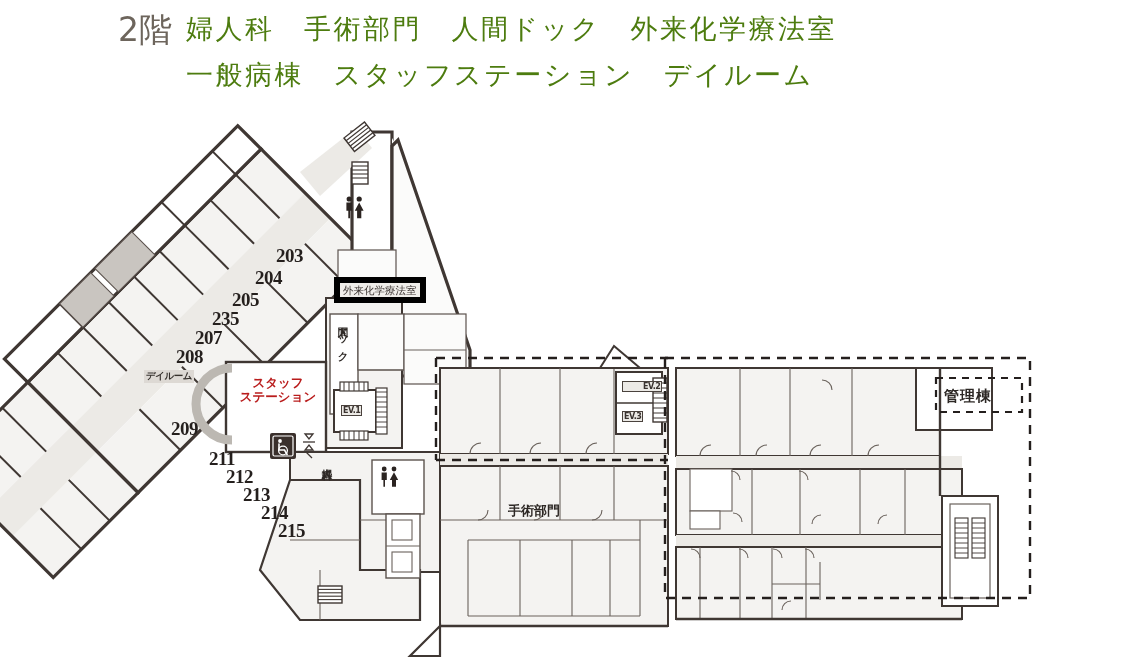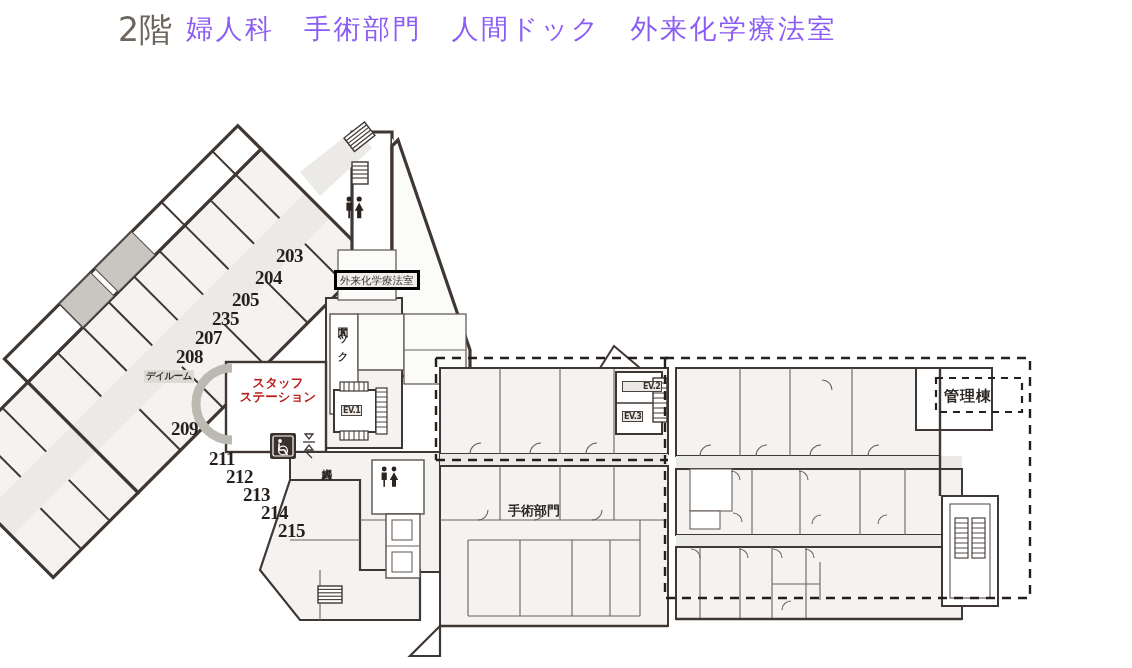--- a/index.html
+++ b/index.html
@@ -19,21 +19,21 @@
   #header {
     position: absolute;
     left: 0;
     top: 0;
     width: 1132px;
     height: 105px;
   }
   .hdr-line {
     position: absolute;
     white-space: nowrap;
-    color: #8b5cf6;
+    color: #4d7c0f;
     font-family: "DejaVu Sans", sans-serif;
     font-weight: 400;
   }
   #hdr-floor {
     left: 118px;
     top: 8px;
     font-size: 33px;
     letter-spacing: 0px;
     color: #6d655c;
   }
@@ -70,24 +70,25 @@
   }
   .roomno {
     font-family: "Liberation Serif", "DejaVu Serif", serif;
     font-weight: 700;
     font-size: 19px;
     color: #241f1d;
     letter-spacing: -0.5px;
   }
   .chip {
     background: #f0eeea;
-    border: 3px solid #000000;
+    border: 6px solid #000000;
     padding: 1px 3px;
     font-size: 10.5px;
     line-height: 1.15;
+    margin-top: 7px;
   }
   .plainlbl {
     font-size: 11px;
     font-weight: 700;
     color: #2d2825;
   }
   .vert {
     writing-mode: vertical-rl;
     text-orientation: upright;
     font-size: 10.5px;
@@ -128,20 +129,21 @@
     color: #2d2825;
     letter-spacing: 1px;
   }
 </style>
 </head>
 <body>
 
 <div id="header">
   <div class="hdr-line" id="hdr-floor">2階</div>
   <div class="hdr-line" id="hdr-line1">婦人科　手術部門　人間ドック　外来化学療法室</div>
+  <div class="hdr-line" id="hdr-line2">一般病棟　スタッフステーション　デイルーム</div>
 </div>
 
 <div id="plan">
 
 <svg width="1132" height="568" viewBox="0 0 1132 568">
   <defs>
     <style>
       .w   { fill:none; stroke:#3f3733; stroke-width:3.2; stroke-linejoin:miter; }
       .w2  { fill:none; stroke:#3f3733; stroke-width:2.0; }
       .wt  { fill:none; stroke:#6a625c; stroke-width:1.1; }

